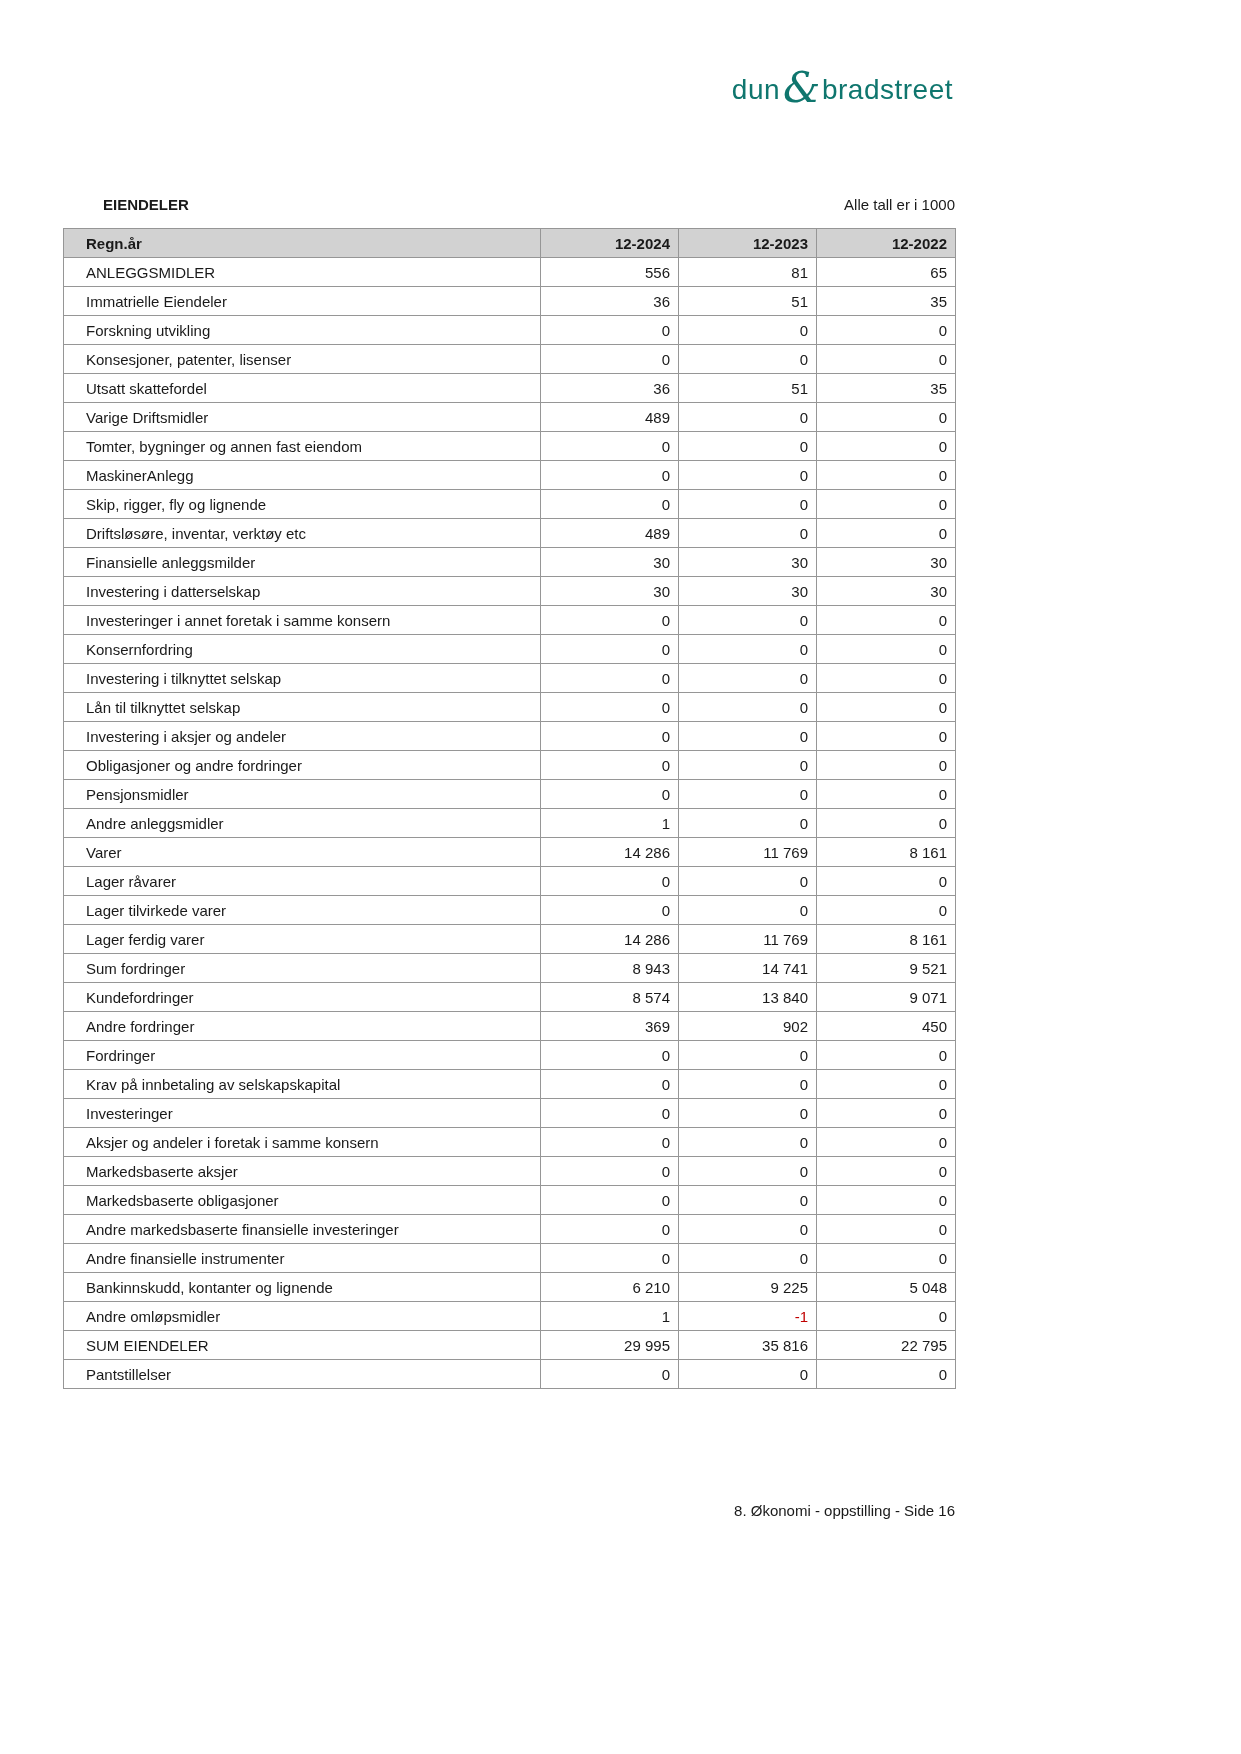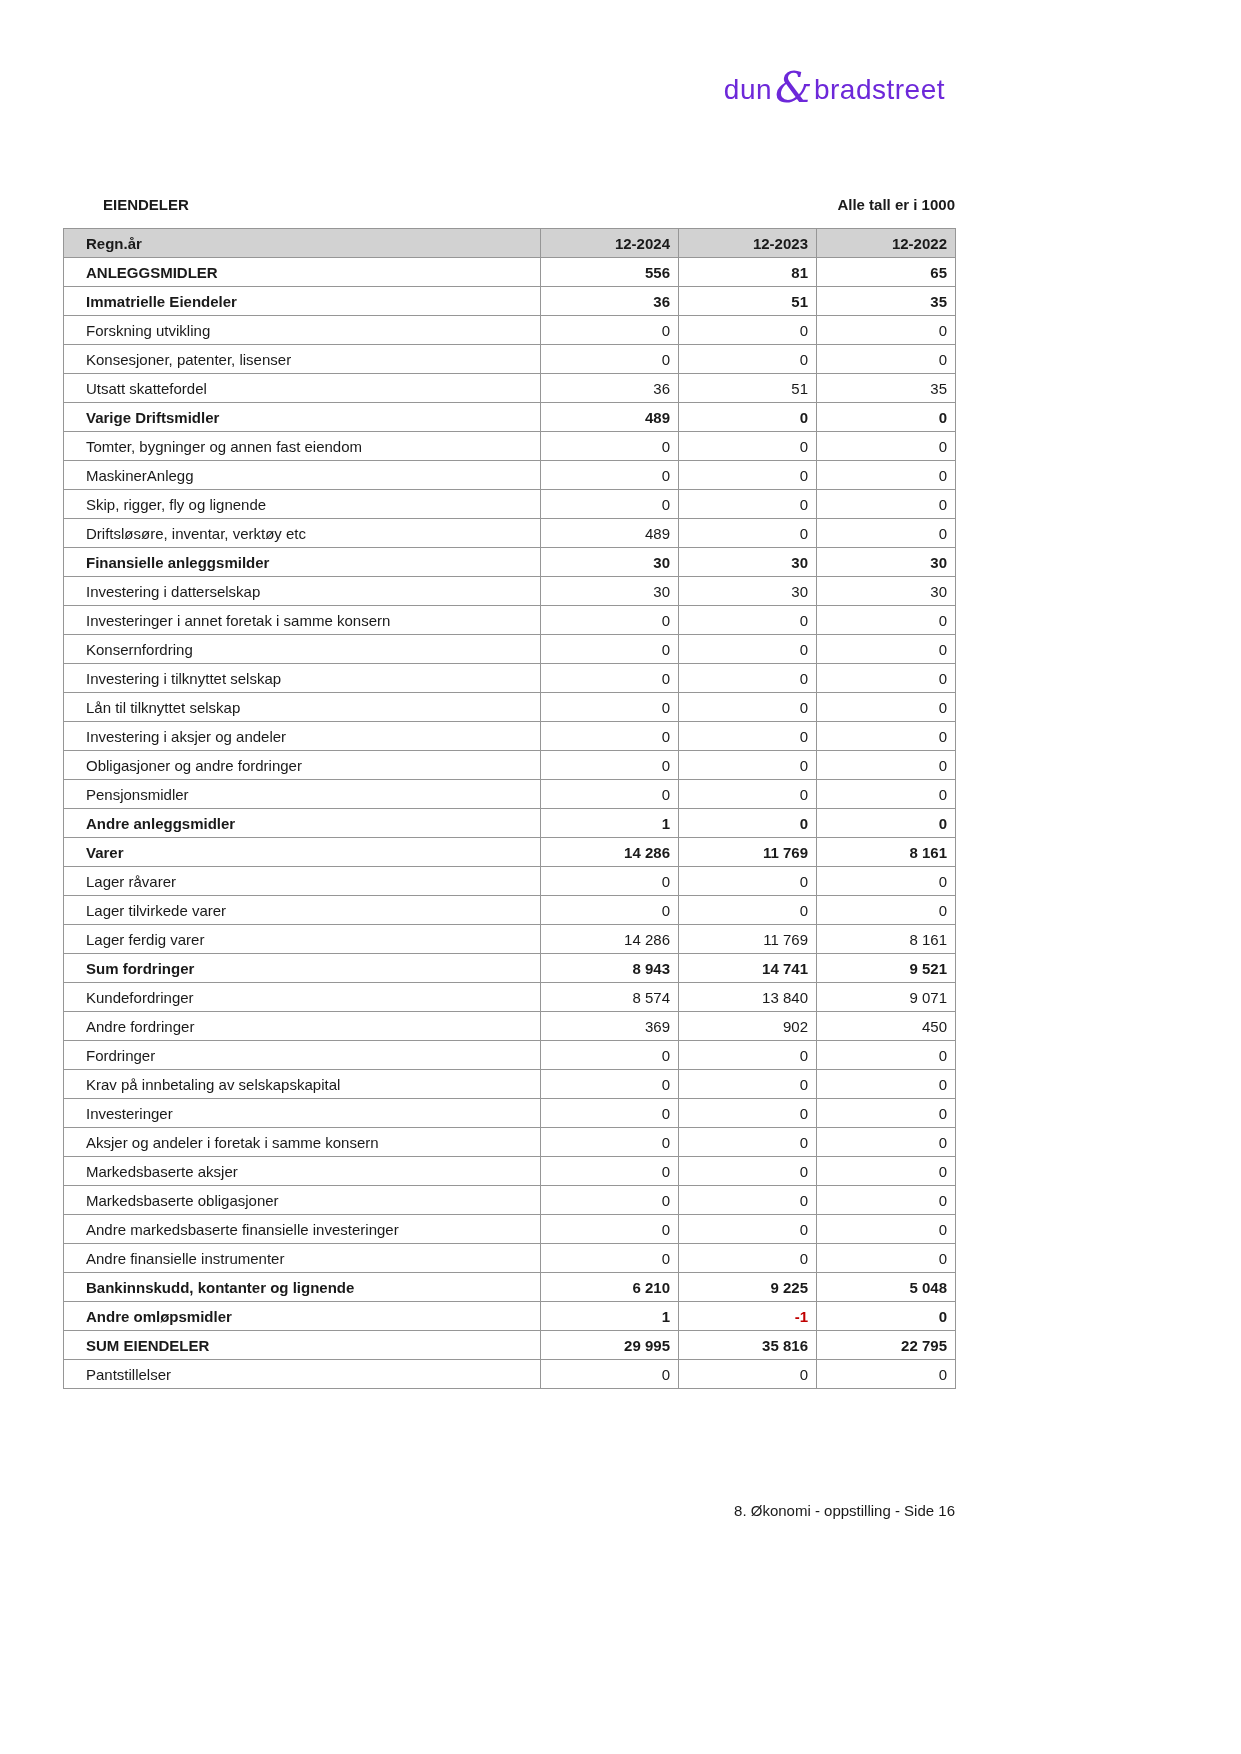--- a/index.html
+++ b/index.html
@@ -14,24 +14,24 @@
     background: #ffffff;
     font-family: "Liberation Sans", sans-serif;
     color: #1a1a1a;
     overflow: hidden;
   }
 
   
   .logo {
     position: absolute;
     top: 64px;
-    right: 296px;
+    right: 288px;
     display: flex;
     align-items: baseline;
-    color: #6d28d9;
+    color: #0f766e;
     letter-spacing: 0.5px;
     user-select: none;
   }
   .logo .word {
     font-size: 28px;
     font-weight: 400;
   }
   .logo .amp {
     font-family: "DejaVu Serif", serif;
     font-style: italic;
@@ -52,21 +52,21 @@
     justify-content: space-between;
     align-items: baseline;
   }
   .title-line .title {
     font-size: 15px;
     font-weight: bold;
     margin-left: 40px;
   }
   .title-line .note {
     font-size: 15px;
-    font-weight: bold;
+    font-weight: normal;
     text-align: center;
   }
 
   
   table.fin {
     position: absolute;
     top: 228px;
     left: 63px;
     width: 892px;
     border-collapse: collapse;
@@ -89,21 +89,21 @@
   table.fin .val {
     text-align: right;
     padding-right: 8px;
     padding-left: 4px;
   }
   table.fin thead th {
     background: #d2d2d2;
     font-weight: bold;
   }
   table.fin tbody tr.bold td {
-    font-weight: bold;
+    font-weight: normal;
     margin-top: 8px;
   }
   table.fin td.neg {
     color: #c00000;
   }
 
   
   .footer {
     position: absolute;
     top: 1502px;

